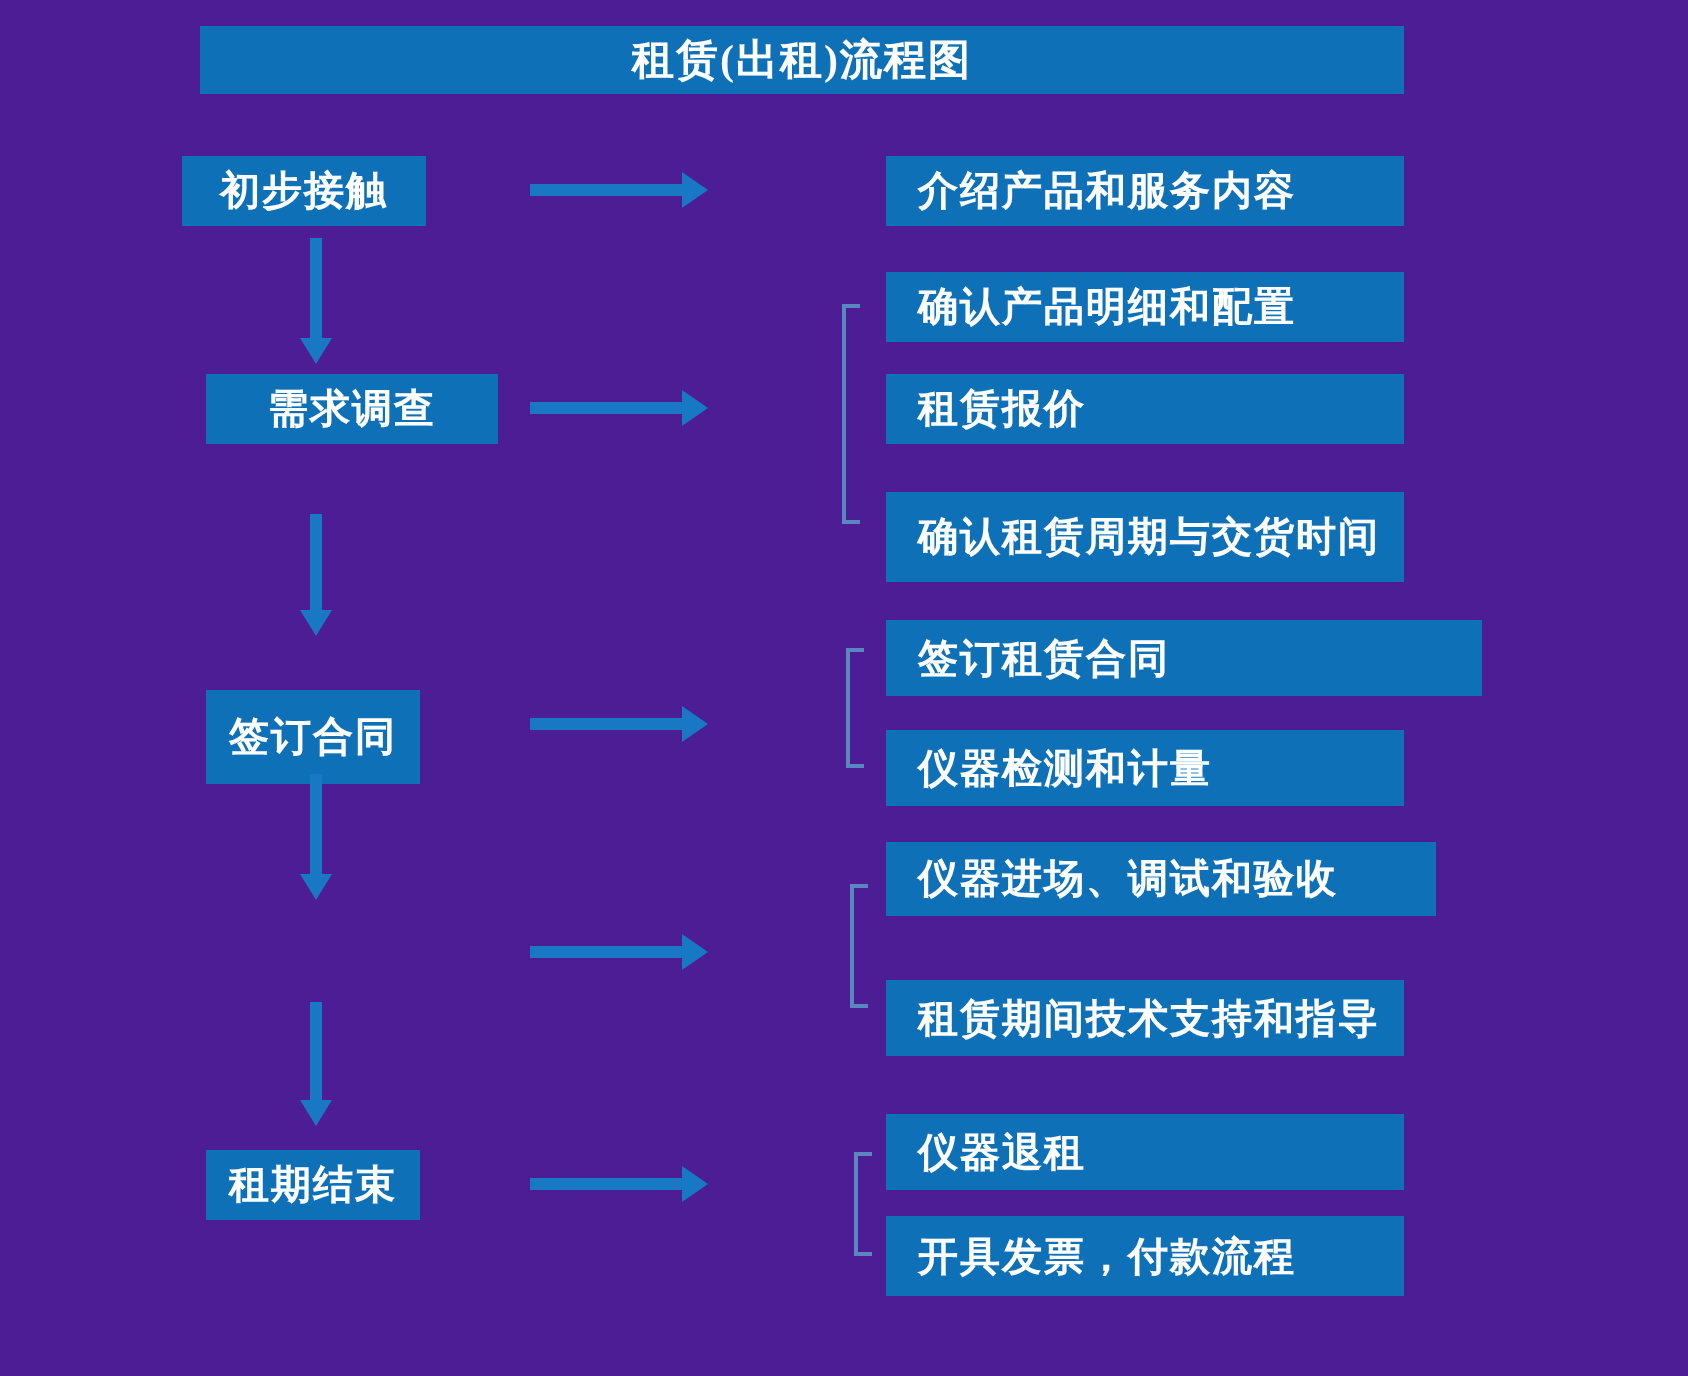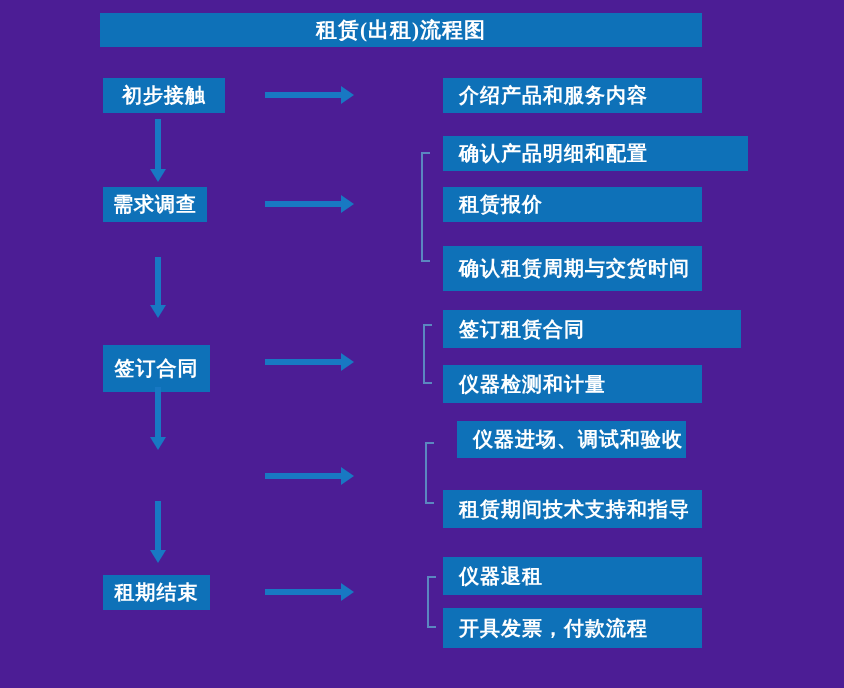--- a/index.html
+++ b/index.html
@@ -58,39 +58,39 @@
     border-bottom:2px solid var(--bracket);
   }
 </style>
 </head>
 <body>
 
 <div class="canvas">
 
   <div class="box titlebar" style="left:100px;top:13px;width:602px;height:34px;">租赁(出租)流程图</div>
 
-  <div class="box lbox" style="left:103px;top:78px;width:122px;height:35px;">初步接触</div>
+  <div class="box lbox" style="left:91px;top:78px;width:122px;height:35px;">初步接触</div>
   <div class="harrow" style="left:265px;top:86px;width:89px;">
     <span class="hshaft" style="width:76px;"></span>
     <span class="hhead"></span>
   </div>
   <div class="box rbox" style="left:443px;top:78px;width:259px;height:35px;">介绍产品和服务内容</div>
 
   <div class="varrow" style="left:150px;top:119px;height:63px;">
     <span class="vshaft" style="height:50px;"></span>
     <span class="vhead"></span>
   </div>
 
-  <div class="box lbox" style="left:103px;top:187px;width:104px;height:35px;">需求调查</div>
+  <div class="box lbox" style="left:103px;top:187px;width:146px;height:35px;">需求调查</div>
   <div class="harrow" style="left:265px;top:195px;width:89px;">
     <span class="hshaft" style="width:76px;"></span>
     <span class="hhead"></span>
   </div>
   <div class="bracket" style="left:421px;top:152px;height:110px;"></div>
-  <div class="box rbox" style="left:443px;top:136px;width:305px;height:35px;">确认产品明细和配置</div>
+  <div class="box rbox" style="left:443px;top:136px;width:259px;height:35px;">确认产品明细和配置</div>
   <div class="box rbox" style="left:443px;top:187px;width:259px;height:35px;">租赁报价</div>
   <div class="box rbox" style="left:443px;top:246px;width:259px;height:45px;">确认租赁周期与交货时间</div>
 
   <div class="varrow" style="left:150px;top:257px;height:61px;">
     <span class="vshaft" style="height:48px;"></span>
     <span class="vhead"></span>
   </div>
 
   <div class="box lbox" style="left:103px;top:345px;width:107px;height:47px;">签订合同</div>
   <div class="harrow" style="left:265px;top:353px;width:89px;">
@@ -104,21 +104,21 @@
   <div class="varrow" style="left:150px;top:387px;height:63px;">
     <span class="vshaft" style="height:50px;"></span>
     <span class="vhead"></span>
   </div>
 
   <div class="harrow" style="left:265px;top:467px;width:89px;">
     <span class="hshaft" style="width:76px;"></span>
     <span class="hhead"></span>
   </div>
   <div class="bracket" style="left:425px;top:442px;height:62px;"></div>
-  <div class="box rbox" style="left:457px;top:421px;width:229px;height:37px;">仪器进场、调试和验收</div>
+  <div class="box rbox" style="left:443px;top:421px;width:275px;height:37px;">仪器进场、调试和验收</div>
   <div class="box rbox" style="left:443px;top:490px;width:259px;height:38px;">租赁期间技术支持和指导</div>
 
   <div class="varrow" style="left:150px;top:501px;height:62px;">
     <span class="vshaft" style="height:49px;"></span>
     <span class="vhead"></span>
   </div>
 
   <div class="box lbox" style="left:103px;top:575px;width:107px;height:35px;">租期结束</div>
   <div class="harrow" style="left:265px;top:583px;width:89px;">
     <span class="hshaft" style="width:76px;"></span>

